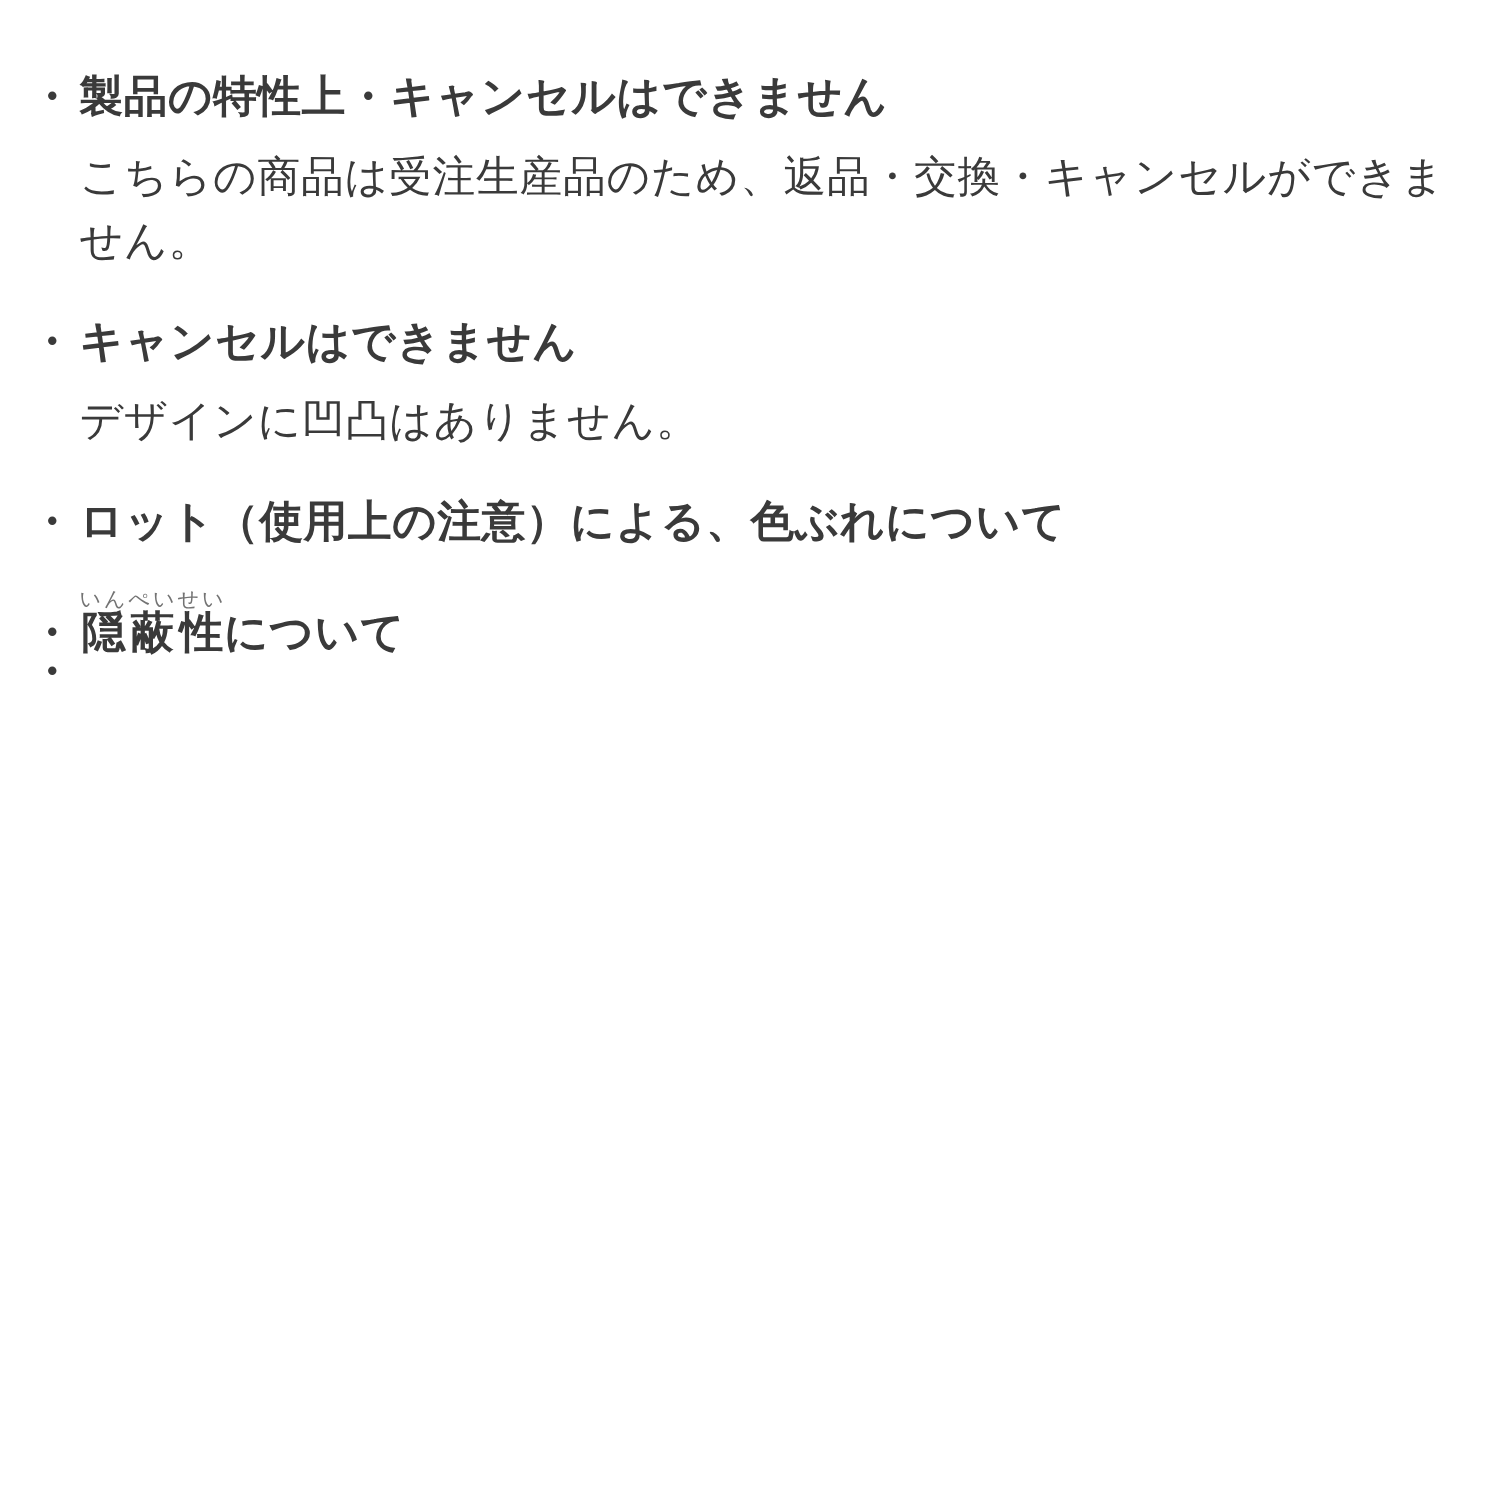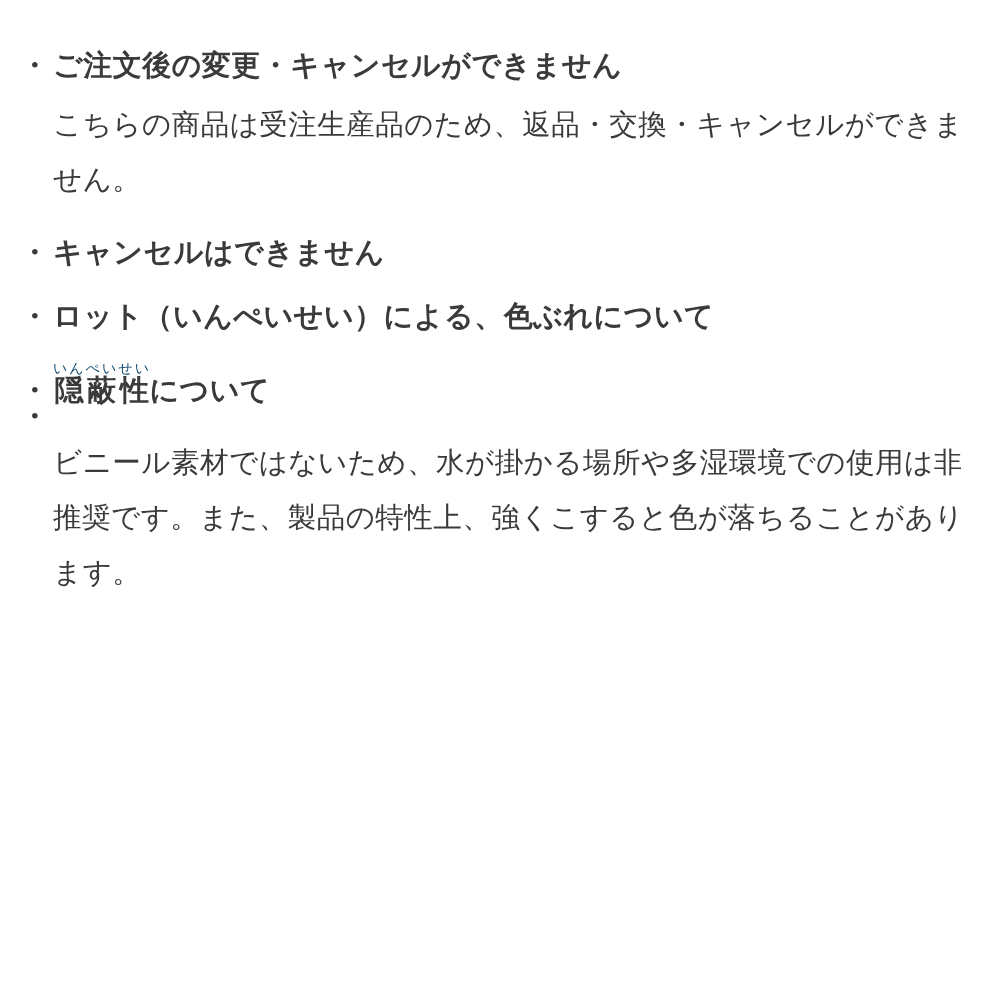--- a/index.html
+++ b/index.html
@@ -35,71 +35,69 @@
     left: -33px;
     bottom: 0;
     width: 33px;
     line-height: 38px;
     font-weight: 700;
   }
   .note-body p {
     margin: 0;
     font-size: 28.5px;
     font-weight: 400;
-    line-height: 55px;
+    line-height: 43px;
     letter-spacing: 0.5px;
   }
   ruby rt {
     font-size: 14px;
     font-weight: 400;
     letter-spacing: 2px;
-    color: #0c4a6e;
+    color: #737373;
     font-family: Liberation Serif, serif;
   }
 </style>
 </head>
 <body>
 
 <div class="page">
 
   <section class="note">
     <h3 class="note-heading">
       <span class="bullet">・</span>
-      <span class="heading-text">ご注文後の変更・キャンセルができません</span>
+      <span class="heading-text">製品の特性上・キャンセルはできません</span>
     </h3>
     <div class="note-body">
       <p>こちらの商品は受注生産品のため、返品・交換・キャンセルができません。</p>
     </div>
   </section>
 
   <section class="note">
     <h3 class="note-heading">
       <span class="bullet">・</span>
       <span class="heading-text">キャンセルはできません</span>
     </h3>
     <div class="note-body">
+      <p>デザインに凹凸はありません。</p>
     </div>
   </section>
 
   <section class="note">
     <h3 class="note-heading">
       <span class="bullet">・</span>
-      <span class="heading-text">ロット（いんぺいせい）による、色ぶれについて</span>
+      <span class="heading-text">ロット（使用上の注意）による、色ぶれについて</span>
     </h3>
   </section>
 
   <section class="note">
     <h3 class="note-heading">
       <span class="bullet">・</span>
       <span class="heading-text"><ruby><span>隠蔽性</span><rt>いんぺいせい</rt></ruby><span>について</span></span>
     </h3>
   </section>
 
   <section class="note">
     <h3 class="note-heading">
       <span class="bullet">・</span>
     </h3>
-    <div class="note-body">
-      <p>ビニール素材ではないため、水が掛かる場所や多湿環境での使用は非推奨です。また、製品の特性上、強くこすると色が落ちることがあります。</p>
-    </div>
   </section>
 
 </div>
 
 </body></html>

